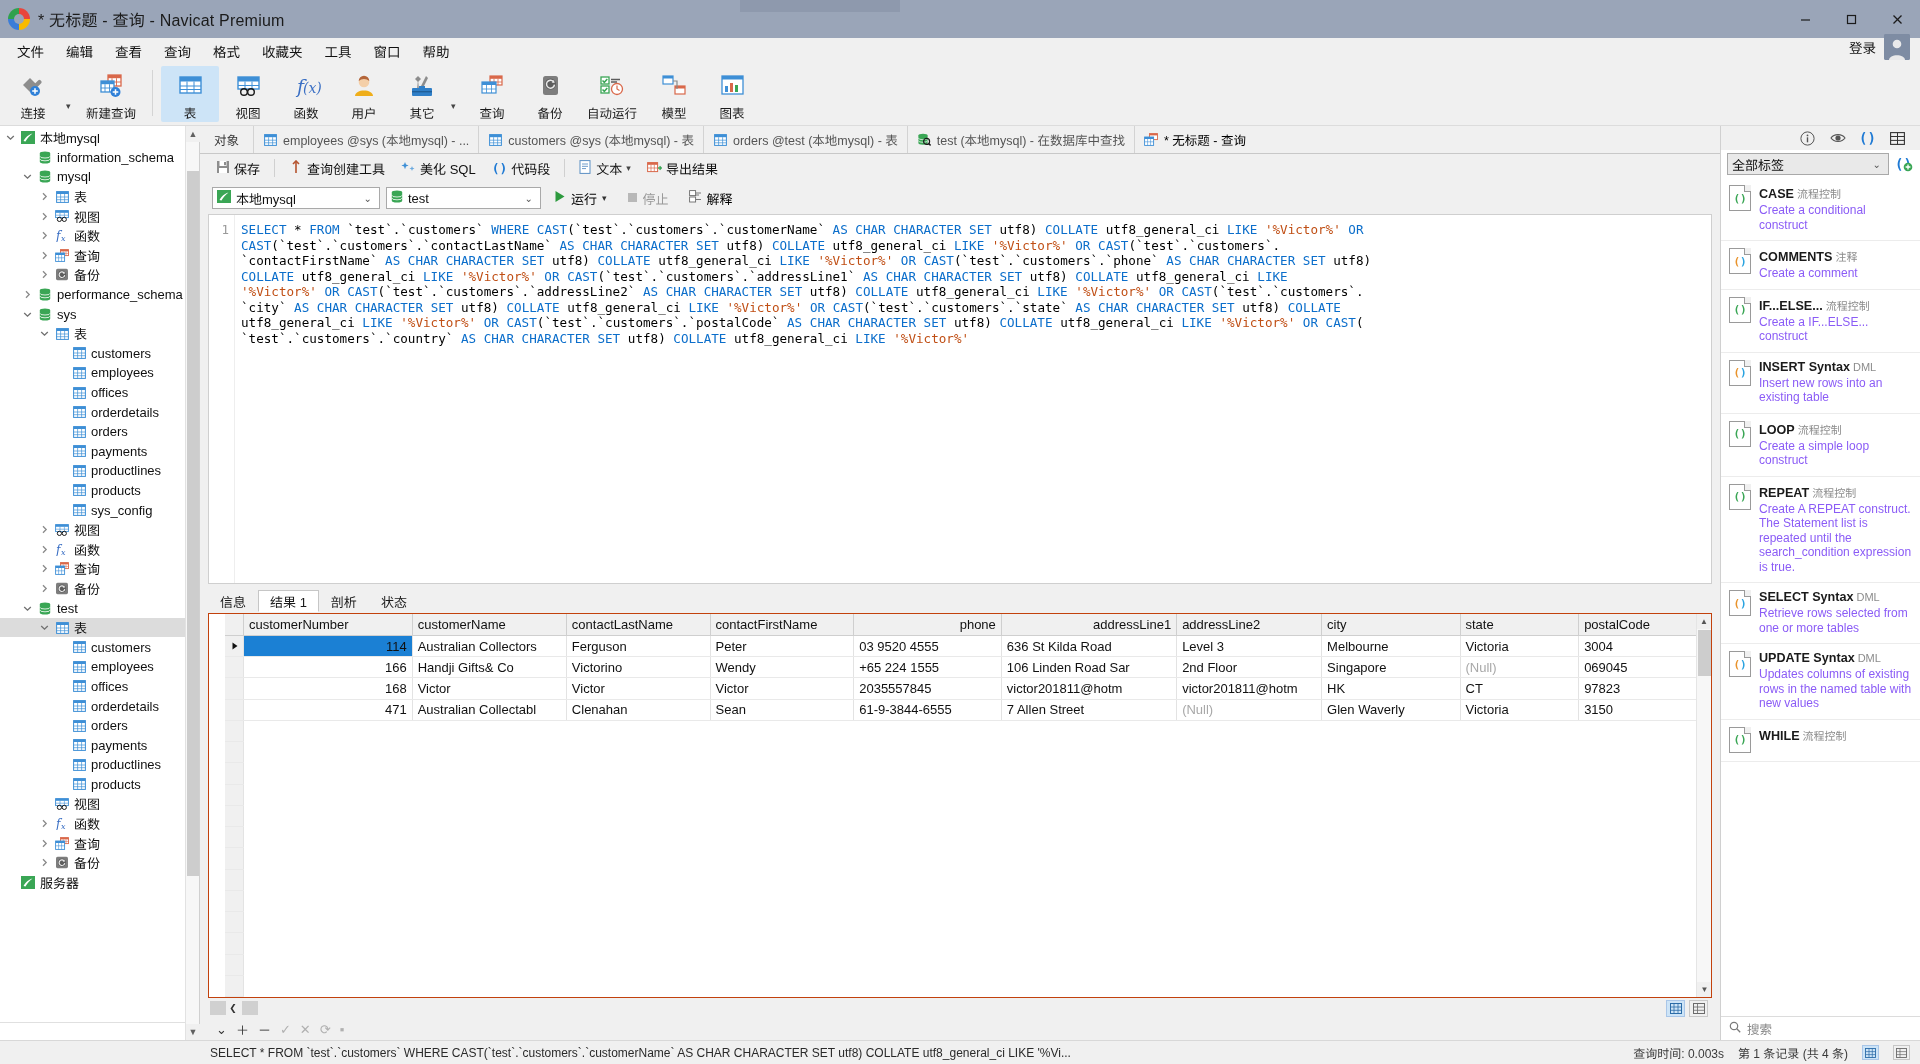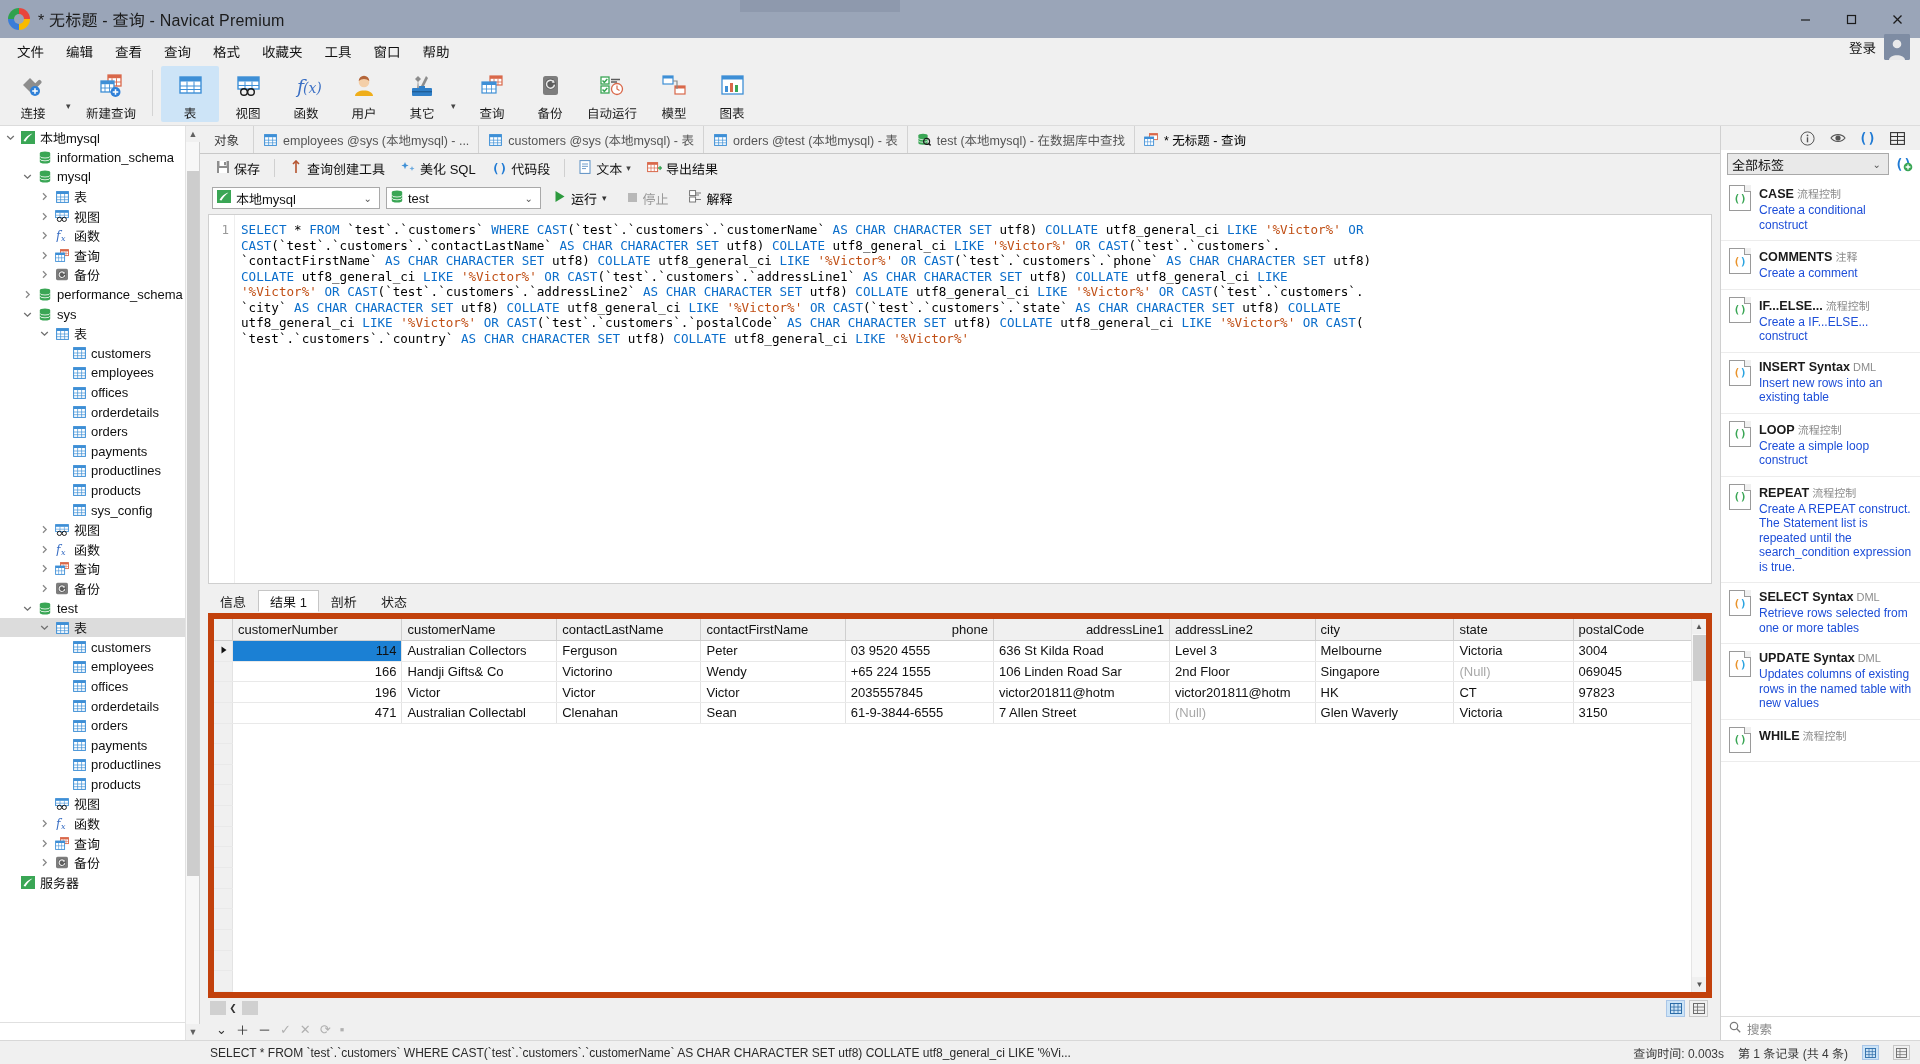--- a/index.html
+++ b/index.html
@@ -120,22 +120,22 @@
   .kw { color:#0b6ecb; }
   .str { color:#c04f15; }
 
   
   .results { flex:0 0 450px; display:flex; flex-direction:column; margin:6px 8px 0 8px; min-height:0; }
   .rtabs { height:23px; display:flex; flex:0 0 23px; }
   .rtab { padding:2px 11px; font-size:13px; color:#1a1a1a; height:22px; display:flex; align-items:center;
      border:1px solid transparent; cursor:default; }
   .rtab.active { background:#fff; border:1px solid #c6c6c6; border-bottom:1px solid #fff;
      position:relative; z-index:2; }
-  .grid-wrap { flex:1 1 auto; background:#fff; border:6px solid #c2410c; display:flex; min-height:0;
-     position:relative; overflow:hidden; }
+  .grid-wrap { flex:1 1 auto; background:#fff; border:1px solid #c2410c; display:flex; min-height:0;
+     position:relative; overflow:hidden;padding-left:16px; }
   table.grid { border-collapse:collapse; font-size:13px; table-layout:fixed; width:100%; }
   table.grid th { background:#f0f0f0; border-right:1px solid #cfcfcf; border-bottom:1px solid #cfcfcf;
      text-align:left; font-weight:normal; padding:3px 5px; height:21px; white-space:nowrap;
      overflow:hidden; color:#111; }
   table.grid td { border-right:1px solid #e3e3e3; border-bottom:1px solid #e9e9e9; padding:2px 5px;
      height:20px; white-space:nowrap; overflow:hidden; color:#111; }
   td.rowmark { width:14px; background:#f0f0f0; border-right:1px solid #cfcfcf; padding:0; text-align:center; }
   th.rowmark { width:14px; background:#f0f0f0; }
   td.num { text-align:right; }
   td.selcell { background:#1b80d4; color:#fff; }
@@ -180,21 +180,21 @@
      position:relative; display:flex; align-items:center; justify-content:center;
      font-family:"DejaVu Sans Mono","Liberation Mono",monospace; font-size:11px; font-weight:bold; }
   .snip-ico .lp { color:#e8932c; }
   .snip-ico .rp2 { color:#2aa3e0; }
   .snip-ico.green .lp, .snip-ico.green .rp2 { color:#3aa655; }
   .snip-ico::before { content:""; position:absolute; right:-1px; top:-1px; width:6px; height:6px;
      background:#f0f0f0; border-left:1px solid #9a9a9a; border-bottom:1px solid #9a9a9a; }
   .snip-body { flex:1 1 auto; min-width:0; }
   .snip-title { font-size:12.6px; font-weight:bold; color:#1a1a1a; }
   .snip-tag { font-size:11px; font-weight:normal; color:#8c8c8c; margin-left:3px; }
-  .snip-desc { font-size:12px; color:#1d4ed8; line-height:14.5px; margin-top:2px; }
+  .snip-desc { font-size:12px; color:#8b5cf6; line-height:14.5px; margin-top:2px; }
   .rp-search { height:24px; border-top:1px solid #dcdcdc; display:flex; align-items:center; gap:6px;
      padding-left:8px; background:#fff; flex:0 0 24px; }
   .rp-search .ph { font-size:12.5px; color:#8a8a8a; }
 
   
   .statusbar { height:24px; background:#f0f0f0; border-top:1px solid #d8d8d8; display:flex;
      align-items:center; flex:0 0 24px; font-size:12px; color:#3a3a3a; }
   .sb-sql { padding-left:210px; white-space:nowrap; overflow:hidden; max-width:1100px; color:#2a2a2a; }
   .sb-right { margin-left:auto; display:flex; align-items:center; gap:14px; padding-right:10px; }
   .sb-chip { width:17px; height:15px; border:1px solid #a9c6e8; background:#cde4f7; display:flex;
@@ -1162,21 +1162,21 @@
                   <td>Wendy</td>
                   <td>+65 224 1555</td>
                   <td>106 Linden Road Sar</td>
                   <td>2nd Floor</td>
                   <td>Singapore</td>
                   <td><span class="null">(Null)</span></td>
                   <td>069045</td>
                 </tr>
                 <tr>
                   <td class="rowmark"></td>
-                  <td class="num">196</td>
+                  <td class="num">168</td>
                   <td>Victor</td>
                   <td>Victor</td>
                   <td>Victor</td>
                   <td>2035557845</td>
                   <td>victor201811@hotm</td>
                   <td>victor201811@hotm</td>
                   <td>HK</td>
                   <td>CT</td>
                   <td>97823</td>
                 </tr>

